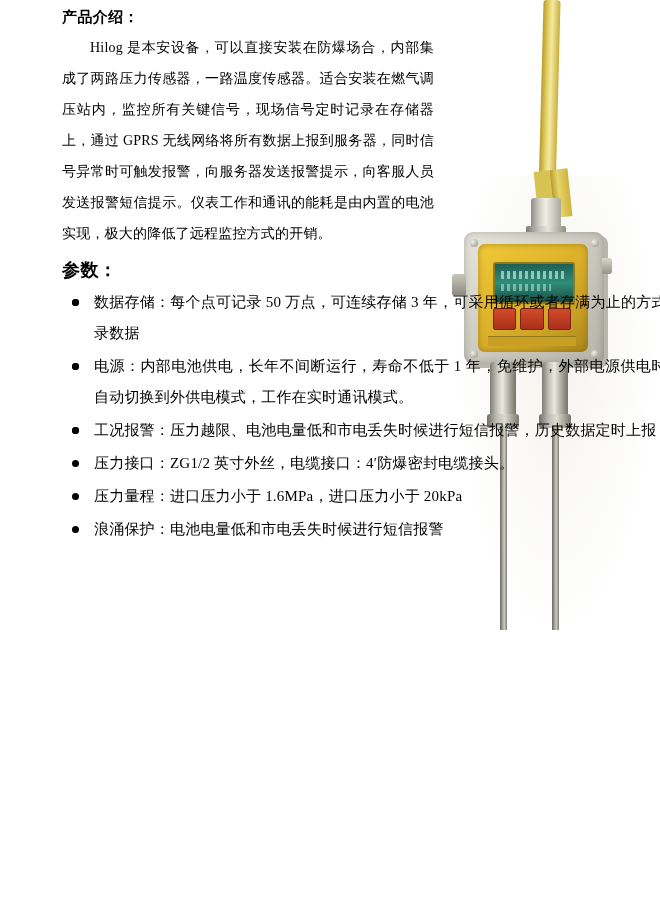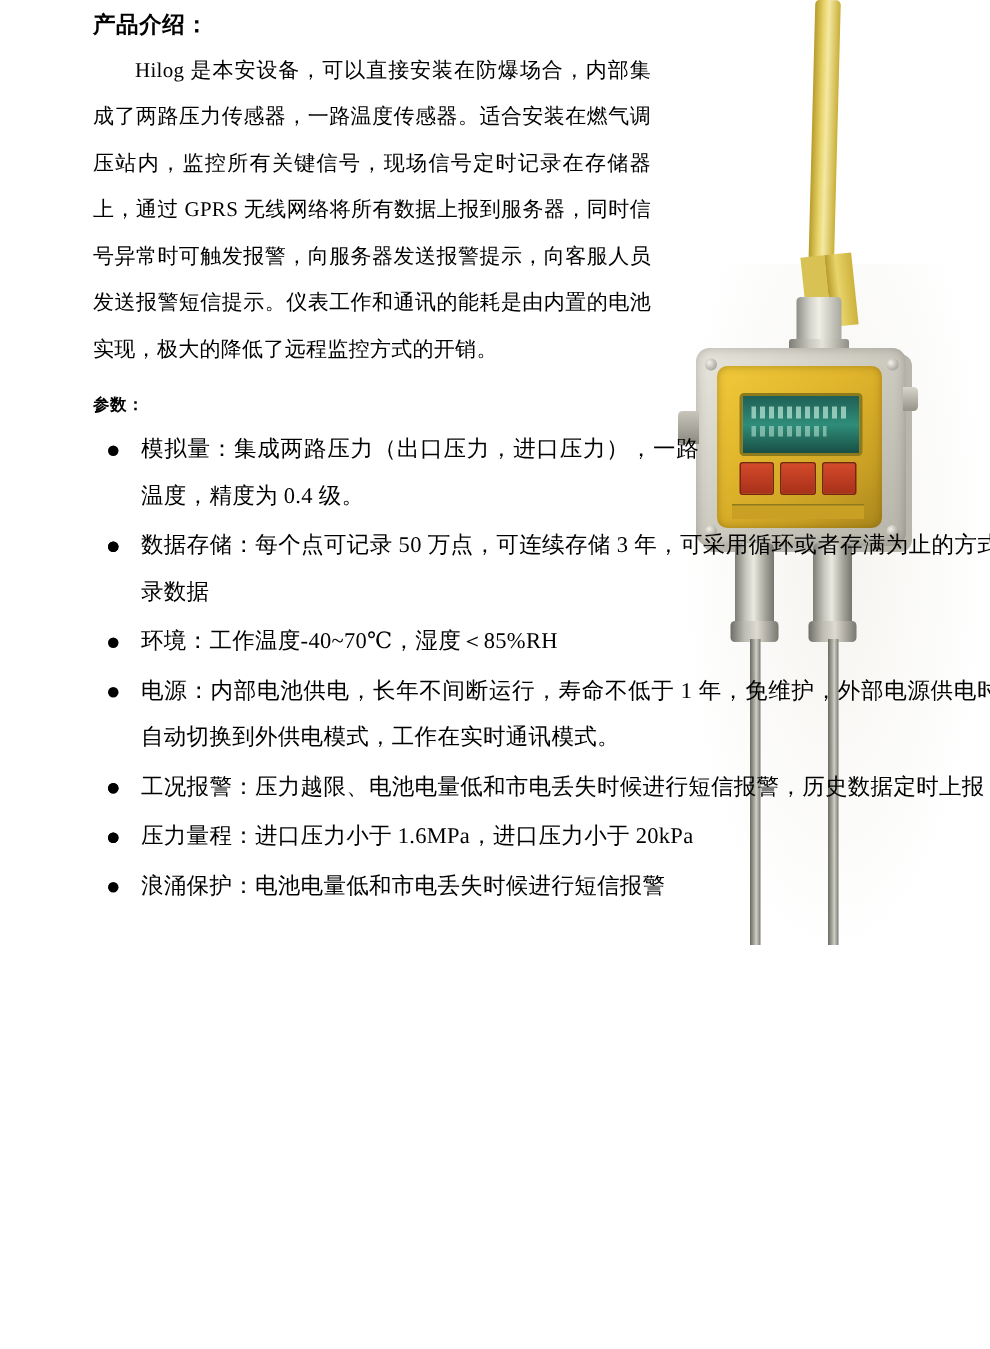--- a/index.html
+++ b/index.html
@@ -42,21 +42,21 @@
     margin: 0;
     text-indent: 2em;
     width: 372px;
     text-align: justify;
     text-justify: inter-ideograph;
     letter-spacing: 0.2px;
   }
   .params-heading {
     font-family: "Liberation Sans", "DejaVu Sans", sans-serif;
     font-weight: bold;
-    font-size: 11px;
+    font-size: 18px;
     line-height: 30px;
     margin: 6px 0 0 0;
     letter-spacing: 0.4px;
   }
   ul.bullets {
     list-style: none;
     margin: 0;
     padding: 0;
   }
   ul.bullets > li {
@@ -314,27 +314,26 @@
     <div class="sensor-cap sensor-cap-r"></div>
     <div class="lead lead-l"></div>
     <div class="lead lead-r"></div>
   </div>
 
   <div class="content">
     <div class="heading">产品介绍：</div>
     <p class="para">Hilog 是本安设备，可以直接安装在防爆场合，内部集成了两路压力传感器，一路温度传感器。适合安装在燃气调压站内，监控所有关键信号，现场信号定时记录在存储器上，通过 GPRS 无线网络将所有数据上报到服务器，同时信号异常时可触发报警，向服务器发送报警提示，向客服人员发送报警短信提示。仪表工作和通讯的能耗是由内置的电池实现，极大的降低了远程监控方式的开销。</p>
     <div class="params-heading">参数：</div>
     <ul class="bullets">
-      <li class="narrow"><span class="dot"></span><span>模拟量：集成两路压力（出口压力，进口压力），一路温度，精度为 0.4 级。</span></li>
       <li class="narrow"><span class="dot"></span></li>
       <li class="wide"><span class="dot"></span><span>数据存储：每个点可记录 50 万点，可连续存储 3 年，可采用循环或者存满为止的方式记录数据</span></li>
-      <li class="wide"><span class="dot"></span><span>环境：工作温度-40~70℃，湿度＜85%RH</span></li>
+      <li class="wide"><span class="dot"></span></li>
       <li class="wide"><span class="dot"></span><span>电源：内部电池供电，长年不间断运行，寿命不低于 1 年，免维护，外部电源供电时，自动切换到外供电模式，工作在实时通讯模式。</span></li>
       <li class="wide"><span class="dot"></span></li>
       <li class="wide"><span class="dot"></span><span>工况报警：压力越限、电池电量低和市电丢失时候进行短信报警，历史数据定时上报</span></li>
-      <li class="wide"><span class="dot"></span></li>
+      <li class="wide"><span class="dot"></span><span>压力接口：ZG1/2 英寸外丝，电缆接口：4′防爆密封电缆接头。</span></li>
       <li class="wide"><span class="dot"></span><span>压力量程：进口压力小于 1.6MPa，进口压力小于 20kPa</span></li>
       <li class="wide"><span class="dot"></span><span>浪涌保护：电池电量低和市电丢失时候进行短信报警</span></li>
       <li class="wide"></li>
     </ul>
   </div>
 
 </div>
 
 </body></html>

